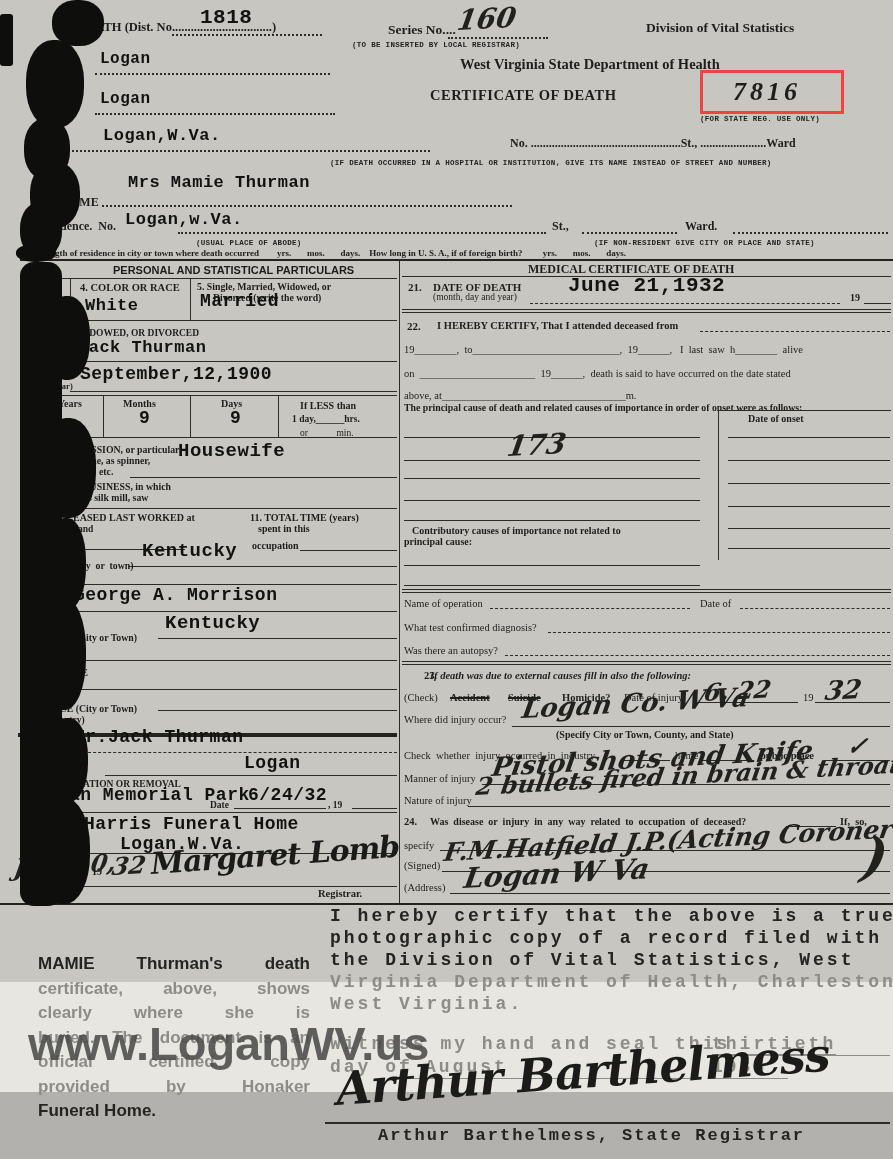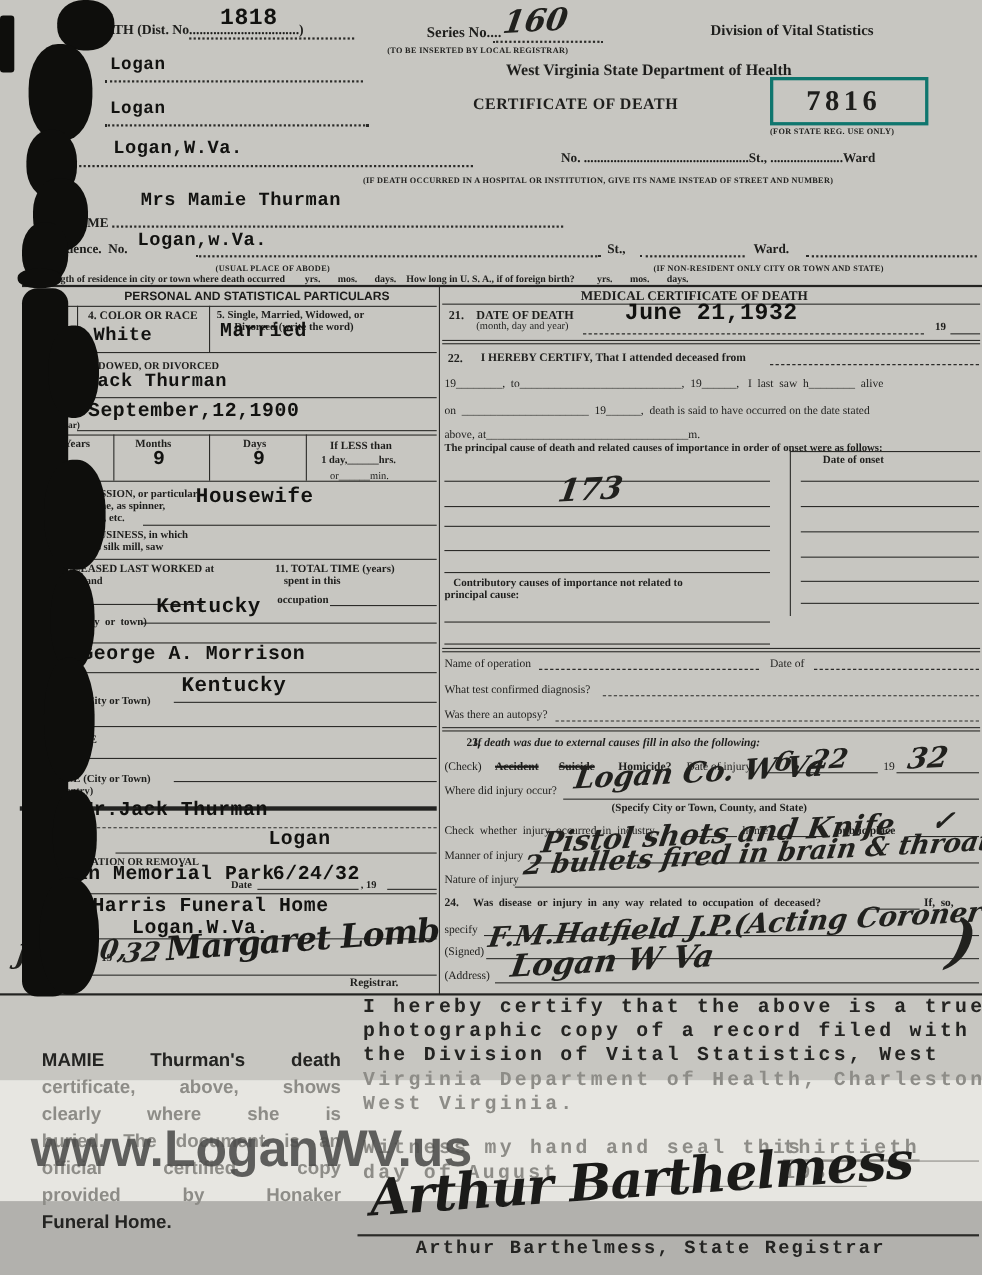--- a/index.html
+++ b/index.html
@@ -1,38 +1,38 @@
 <!DOCTYPE html>
 <html><head>
 <meta charset="utf-8">
 <style>
   html,body{margin:0;padding:0;background:#9a9995;}
   .page{position:relative;width:893px;height:1159px;background:#c7c6c1;overflow:hidden;
         font-family:"Liberation Serif",serif;color:#1c1c1a;}
   .abs{position:absolute;}
   .band{position:absolute;left:0;width:893px;}
   .lbl{font-family:"Liberation Serif",serif;font-weight:bold;color:#1e1e1c;}
-  .note{font-family:Liberation Serif, serif;font-weight:bold;font-size:7.5px;letter-spacing:.3px;color:#232321;}
+  .note{font-family:Liberation Mono, monospace;font-weight:bold;font-size:7.5px;letter-spacing:.3px;color:#232321;}
   .typed{font-family:"Liberation Mono","DejaVu Sans Mono",monospace;font-weight:bold;color:#121210;letter-spacing:.5px;}
   .cert{font-family:"Liberation Mono","DejaVu Sans Mono",monospace;font-weight:bold;font-size:18px;letter-spacing:3px;white-space:pre;}
   .dark{color:#242422;}
   .faded{color:#8d8c87;}
   .hand{font-family:"DejaVu Serif",serif;font-style:italic;font-weight:bold;color:#21211e;
         transform:rotate(-3deg) skewX(-12deg);transform-origin:left bottom;white-space:nowrap;}
   .script{font-family:"DejaVu Serif",serif;font-style:italic;font-weight:bold;color:#1b1b19;
         transform:rotate(-4deg);transform-origin:left bottom;letter-spacing:-1px;white-space:nowrap;}
   .ln{position:absolute;border-top:1.6px solid #2b2b28;height:0;}
   .ln2{position:absolute;border-top:2.5px solid #232321;height:0;}
   .dot{position:absolute;border-top:2px dotted #2b2b28;height:0;}
   .dash{position:absolute;border-top:1.8px dashed #2b2b28;height:0;}
   .vln{position:absolute;border-left:1.8px solid #2b2b28;width:0;}
   .pre{white-space:pre;}
   .strike{text-decoration:line-through;text-decoration-thickness:2px;}
   .blob{position:absolute;background:#0e0e0c;border-radius:46%;}
-  .box7816{position:absolute;border:3px solid #0f766e;text-align:right;}
+  .box7816{position:absolute;border:3px solid #ef4444;text-align:right;font-style:italic;}
   .cap{font-family:"Liberation Sans",sans-serif;font-weight:bold;font-size:17px;}
   .capline{display:block;text-align:justify;text-align-last:justify;width:272px;}
   .wm{font-family:"Liberation Sans",sans-serif;font-weight:bold;color:#4c4c4a;}
 </style>
 </head>
 <body>
 
 <div class="page">
 
   <div class="band" style="top:982px;height:110px;background:#e7e6e1;"></div>
@@ -71,21 +71,21 @@
   <div class="dot" style="left:102px;top:205px;width:410px;"></div>
 
   <div class="abs lbl pre" style="left:38px;top:219px;font-size:12px;">Residence.  No.</div>
   <div class="abs typed" style="left:125px;top:210px;font-size:17px;">Logan,w.Va.</div>
   <div class="dot" style="left:178px;top:232px;width:368px;"></div>
   <div class="abs lbl" style="left:552px;top:219px;font-size:12px;">St.,</div>
   <div class="dot" style="left:582px;top:232px;width:95px;"></div>
   <div class="abs lbl" style="left:685px;top:219px;font-size:12px;">Ward.</div>
   <div class="dot" style="left:733px;top:232px;width:155px;"></div>
   <div class="abs note" style="left:196px;top:239px;">(USUAL PLACE OF ABODE)</div>
-  <div class="abs note" style="left:594px;top:239px;">(IF NON-RESIDENT ONLY CITY OR TOWN AND STATE)</div>
+  <div class="abs note" style="left:594px;top:239px;">(IF NON-RESIDENT GIVE CITY OR PLACE AND STATE)</div>
   <div class="abs lbl pre" style="left:40px;top:248px;font-size:9px;font-weight:bold;">Length of residence in city or town where death occurred        yrs.       mos.       days.    How long in U. S. A., if of foreign birth?         yrs.       mos.       days.</div>
 
   <div class="ln2" style="left:20px;top:259px;width:873px;"></div>
   <div class="vln" style="left:399px;top:259px;height:645px;"></div>
 
   <div class="abs" style="left:113px;top:264px;font-family:'Liberation Sans',sans-serif;font-weight:bold;font-size:11px;">PERSONAL AND STATISTICAL PARTICULARS</div>
 
   <div class="ln" style="left:22px;top:278px;width:375px;"></div>
   <div class="vln" style="left:70px;top:278px;height:42px;"></div>
   <div class="vln" style="left:190px;top:278px;height:42px;"></div>

